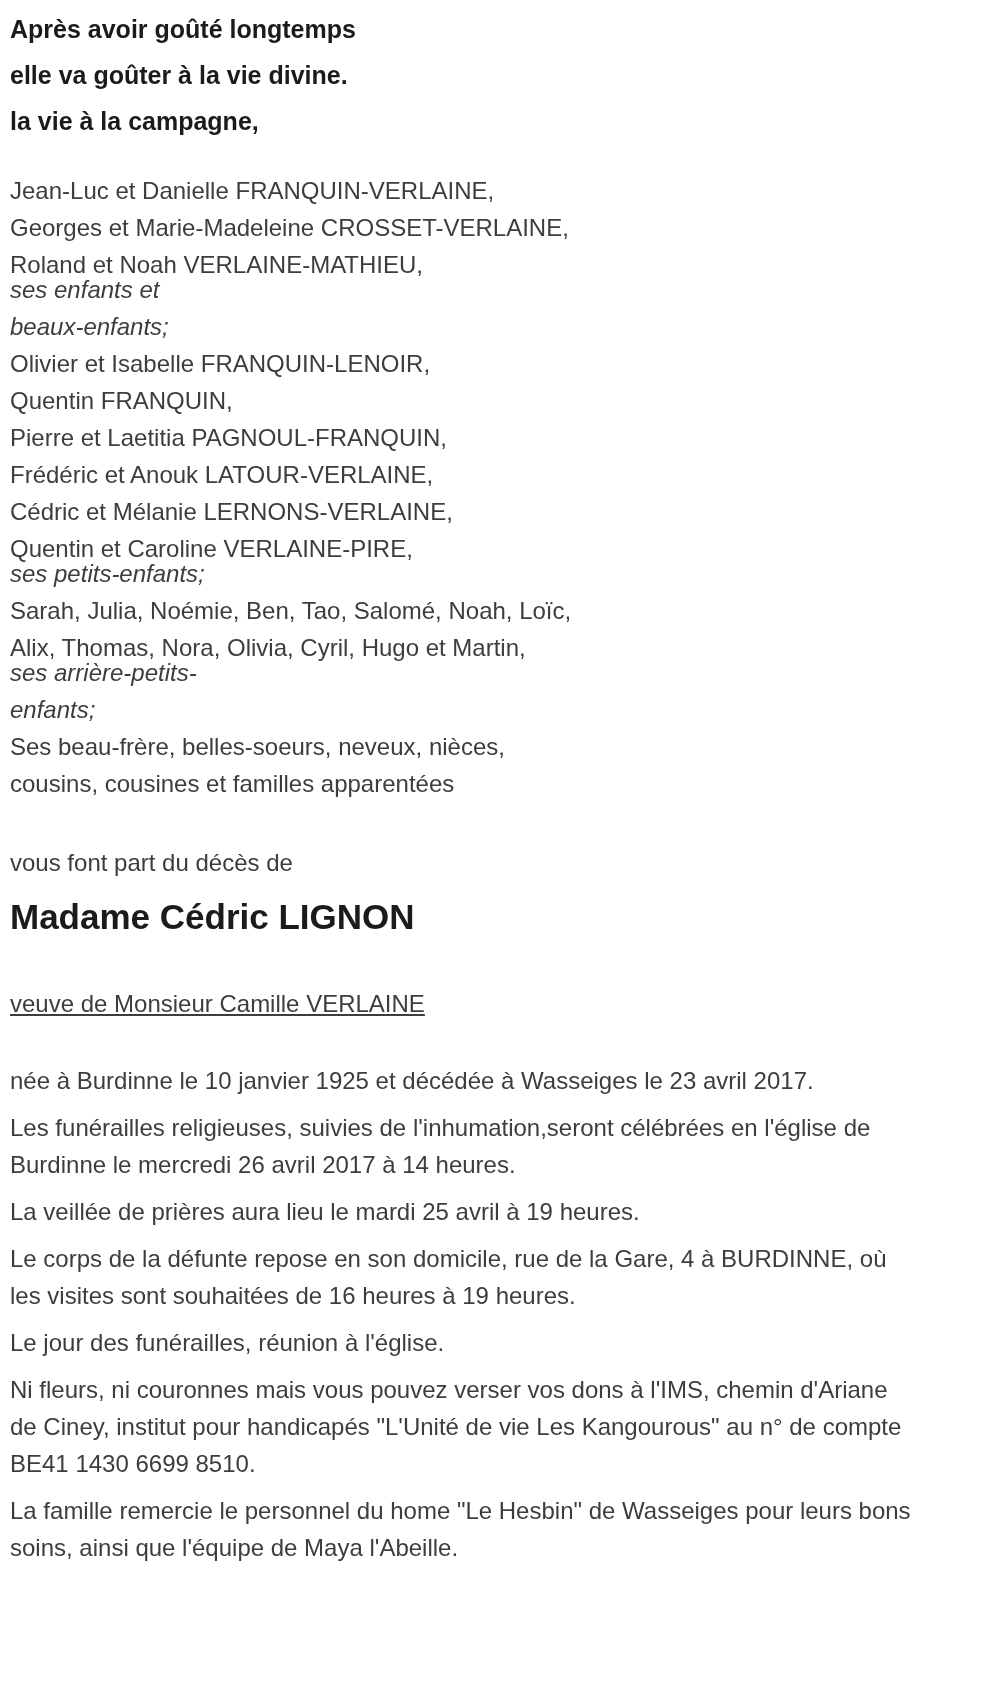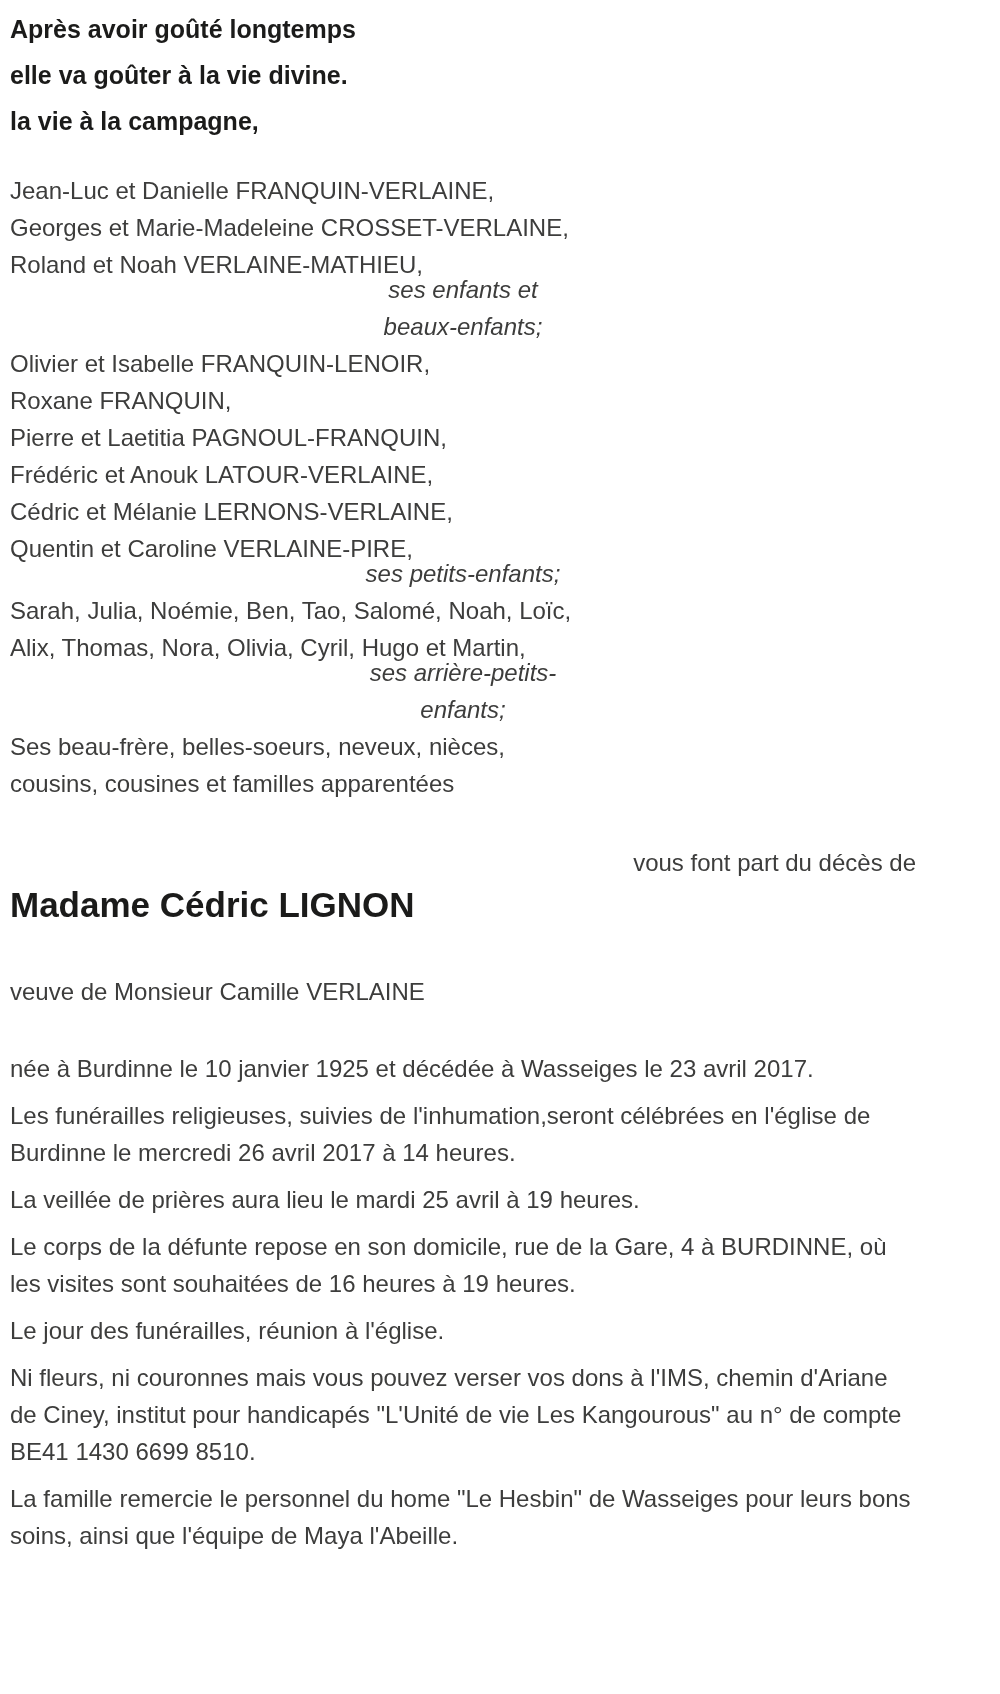--- a/index.html
+++ b/index.html
@@ -21,33 +21,33 @@
     margin-bottom: 28px;
   }
   .names, .body-line {
     font-size: 24px;
     line-height: 37px;
   }
   .role-label {
     font-size: 24px;
     line-height: 37px;
     font-style: italic;
-    text-align: center;
+    text-align: left;
     margin-top: -12px;
   }
   .relatives { margin-bottom: 42px; }
-  .intro { margin-bottom: 2px; text-align: right; }
+  .intro { margin-bottom: 14px; }
   .deceased-name {
     font-size: 35px;
     line-height: 44px;
     font-weight: bold;
     color: #1b1b1a;
     margin-bottom: 46px;
   }
-  .widow { margin-bottom: 40px; }
+  .widow { margin-bottom: 40px; text-decoration: underline; }
   .para {
     font-size: 24px;
     line-height: 37px;
     margin-bottom: 10px;
   }
 </style>
 </head>
 <body>
 
 <div class="page">
@@ -63,21 +63,21 @@
     <div>Georges et Marie-Madeleine CROSSET-VERLAINE,</div>
     <div>Roland et Noah VERLAINE-MATHIEU,</div>
   </div>
   <div class="role-label">
     <div>ses enfants et</div>
     <div>beaux-enfants;</div>
   </div>
 
   <div class="names">
     <div>Olivier et Isabelle FRANQUIN-LENOIR,</div>
-    <div>Roxane FRANQUIN,</div>
+    <div>Quentin FRANQUIN,</div>
     <div>Pierre et Laetitia PAGNOUL-FRANQUIN,</div>
     <div>Frédéric et Anouk LATOUR-VERLAINE,</div>
     <div>Cédric et Mélanie LERNONS-VERLAINE,</div>
     <div>Quentin et Caroline VERLAINE-PIRE,</div>
   </div>
   <div class="role-label">
     <div>ses petits-enfants;</div>
   </div>
 
   <div class="names">

